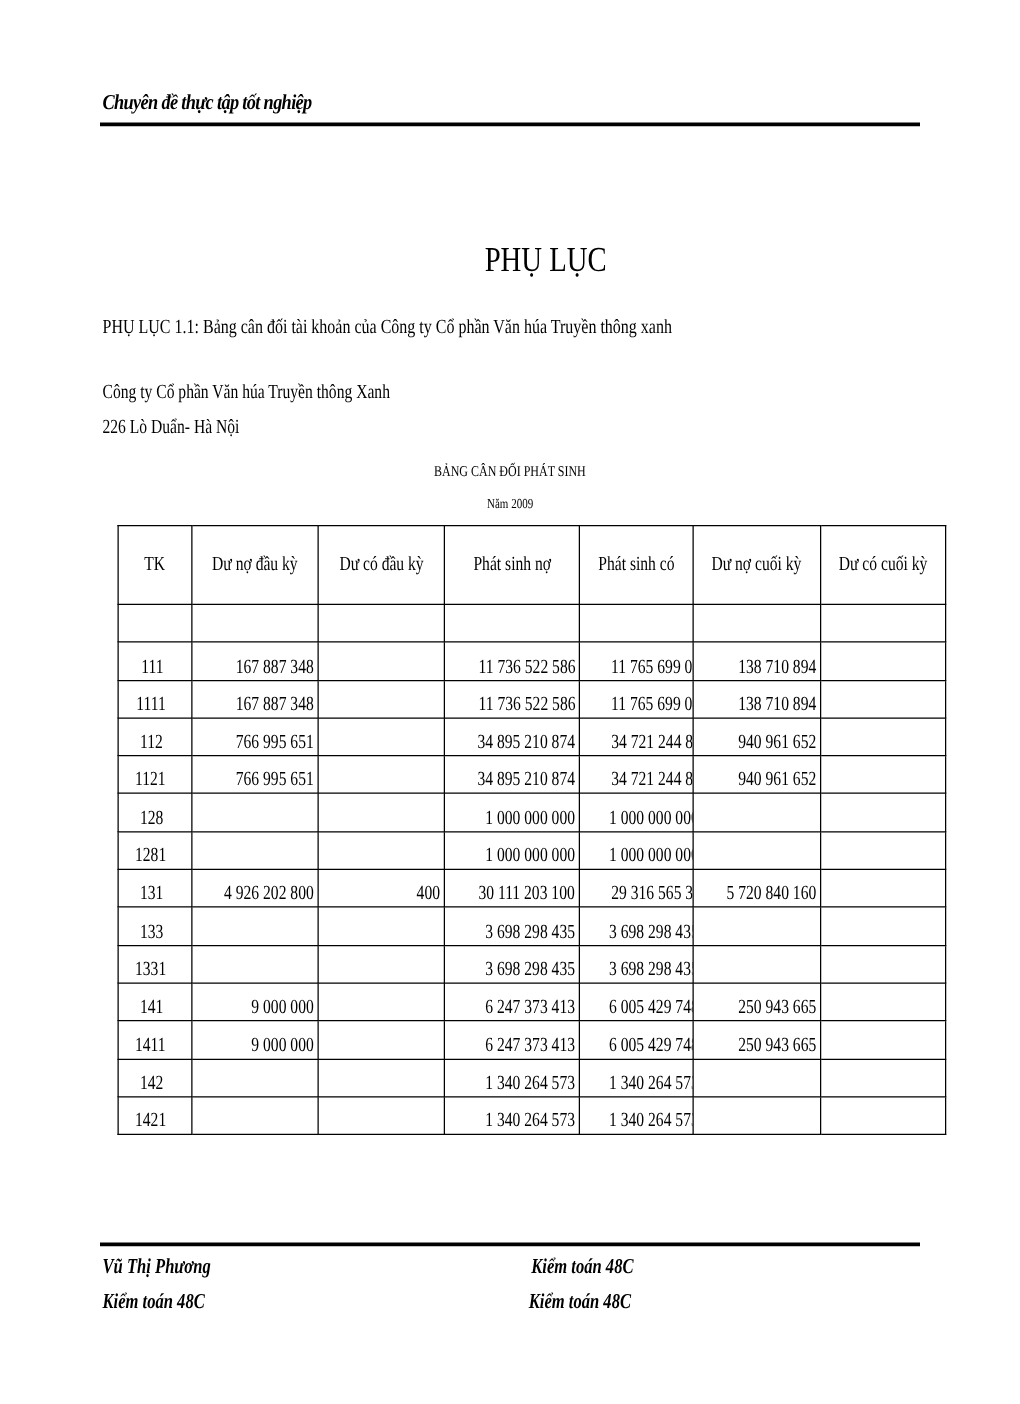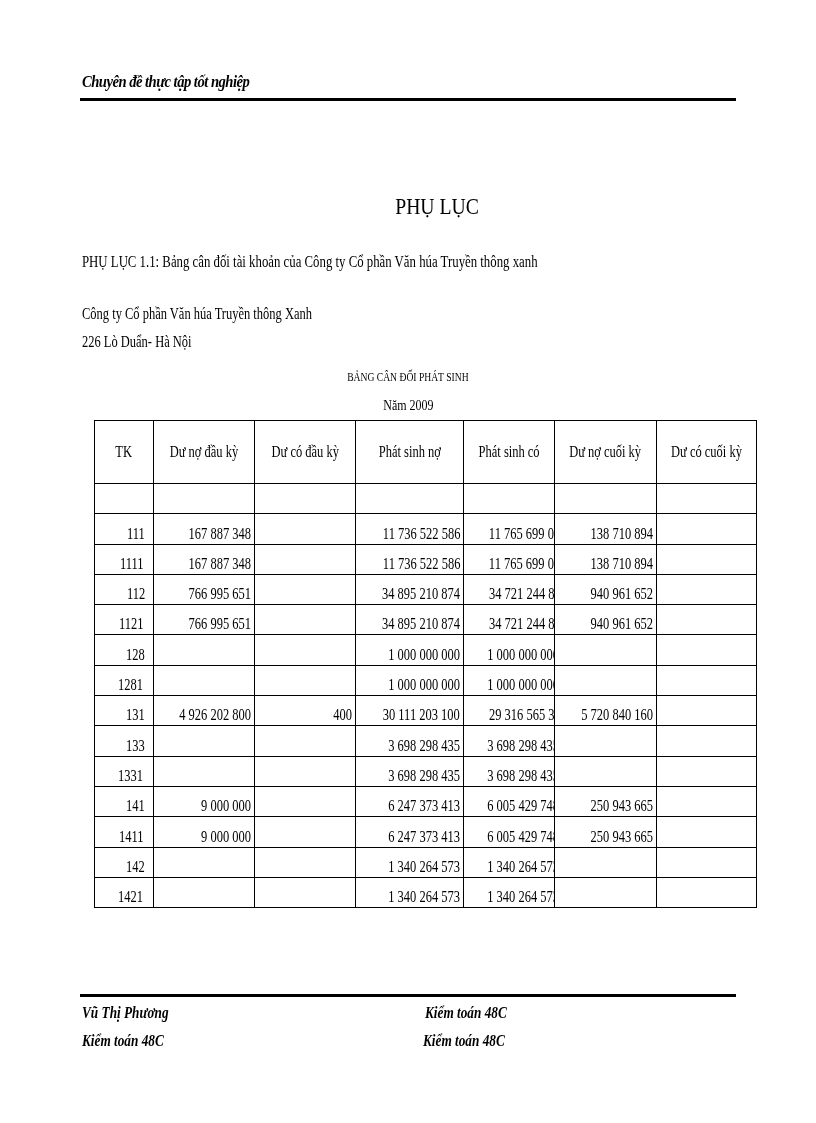--- a/index.html
+++ b/index.html
@@ -35,21 +35,21 @@
       width: 656px;
       height: 3px;
       background: #000;
     }
 
     .page-title {
       left: 0;
       width: 816px;
       top: 193px;
       text-align: center;
-      font-size: 24px;
+      font-size: 28px;
       letter-spacing: 0;
     }
     .page-title span {
       display: inline-block;
       transform: scaleX(0.82);
       margin-left: 58px;
     }
 
     .appendix-line {
       left: 82px;
@@ -88,21 +88,21 @@
     .table-title span {
       display: inline-block;
       transform: scaleX(0.80);
       margin-left: 0;
     }
     .table-year {
       left: 0;
       width: 816px;
       top: 397px;
       text-align: center;
-      font-size: 15px;
+      font-size: 11px;
     }
     .table-year span {
       display: inline-block;
       transform: scaleX(0.80);
     }
 
     
     .balance-table {
       position: absolute;
       left: 77px;
@@ -124,21 +124,21 @@
       font-weight: normal;
       text-align: center;
       vertical-align: middle;
     }
     .balance-table td {
       height: 28.3px;
       vertical-align: bottom;
       padding-bottom: 1px;
     }
     .balance-table td.num { text-align: right; }
-    .balance-table td.acct { text-align: right; }
+    .balance-table td.acct { text-align: center; }
     .cell-text {
       display: inline-block;
       transform: scaleX(0.78);
     }
     td.num .cell-text { transform-origin: right bottom; }
     td.acct .cell-text { transform-origin: left bottom; }
     th .cell-text { transform-origin: center center; }
 
     
     .rule-bottom {

